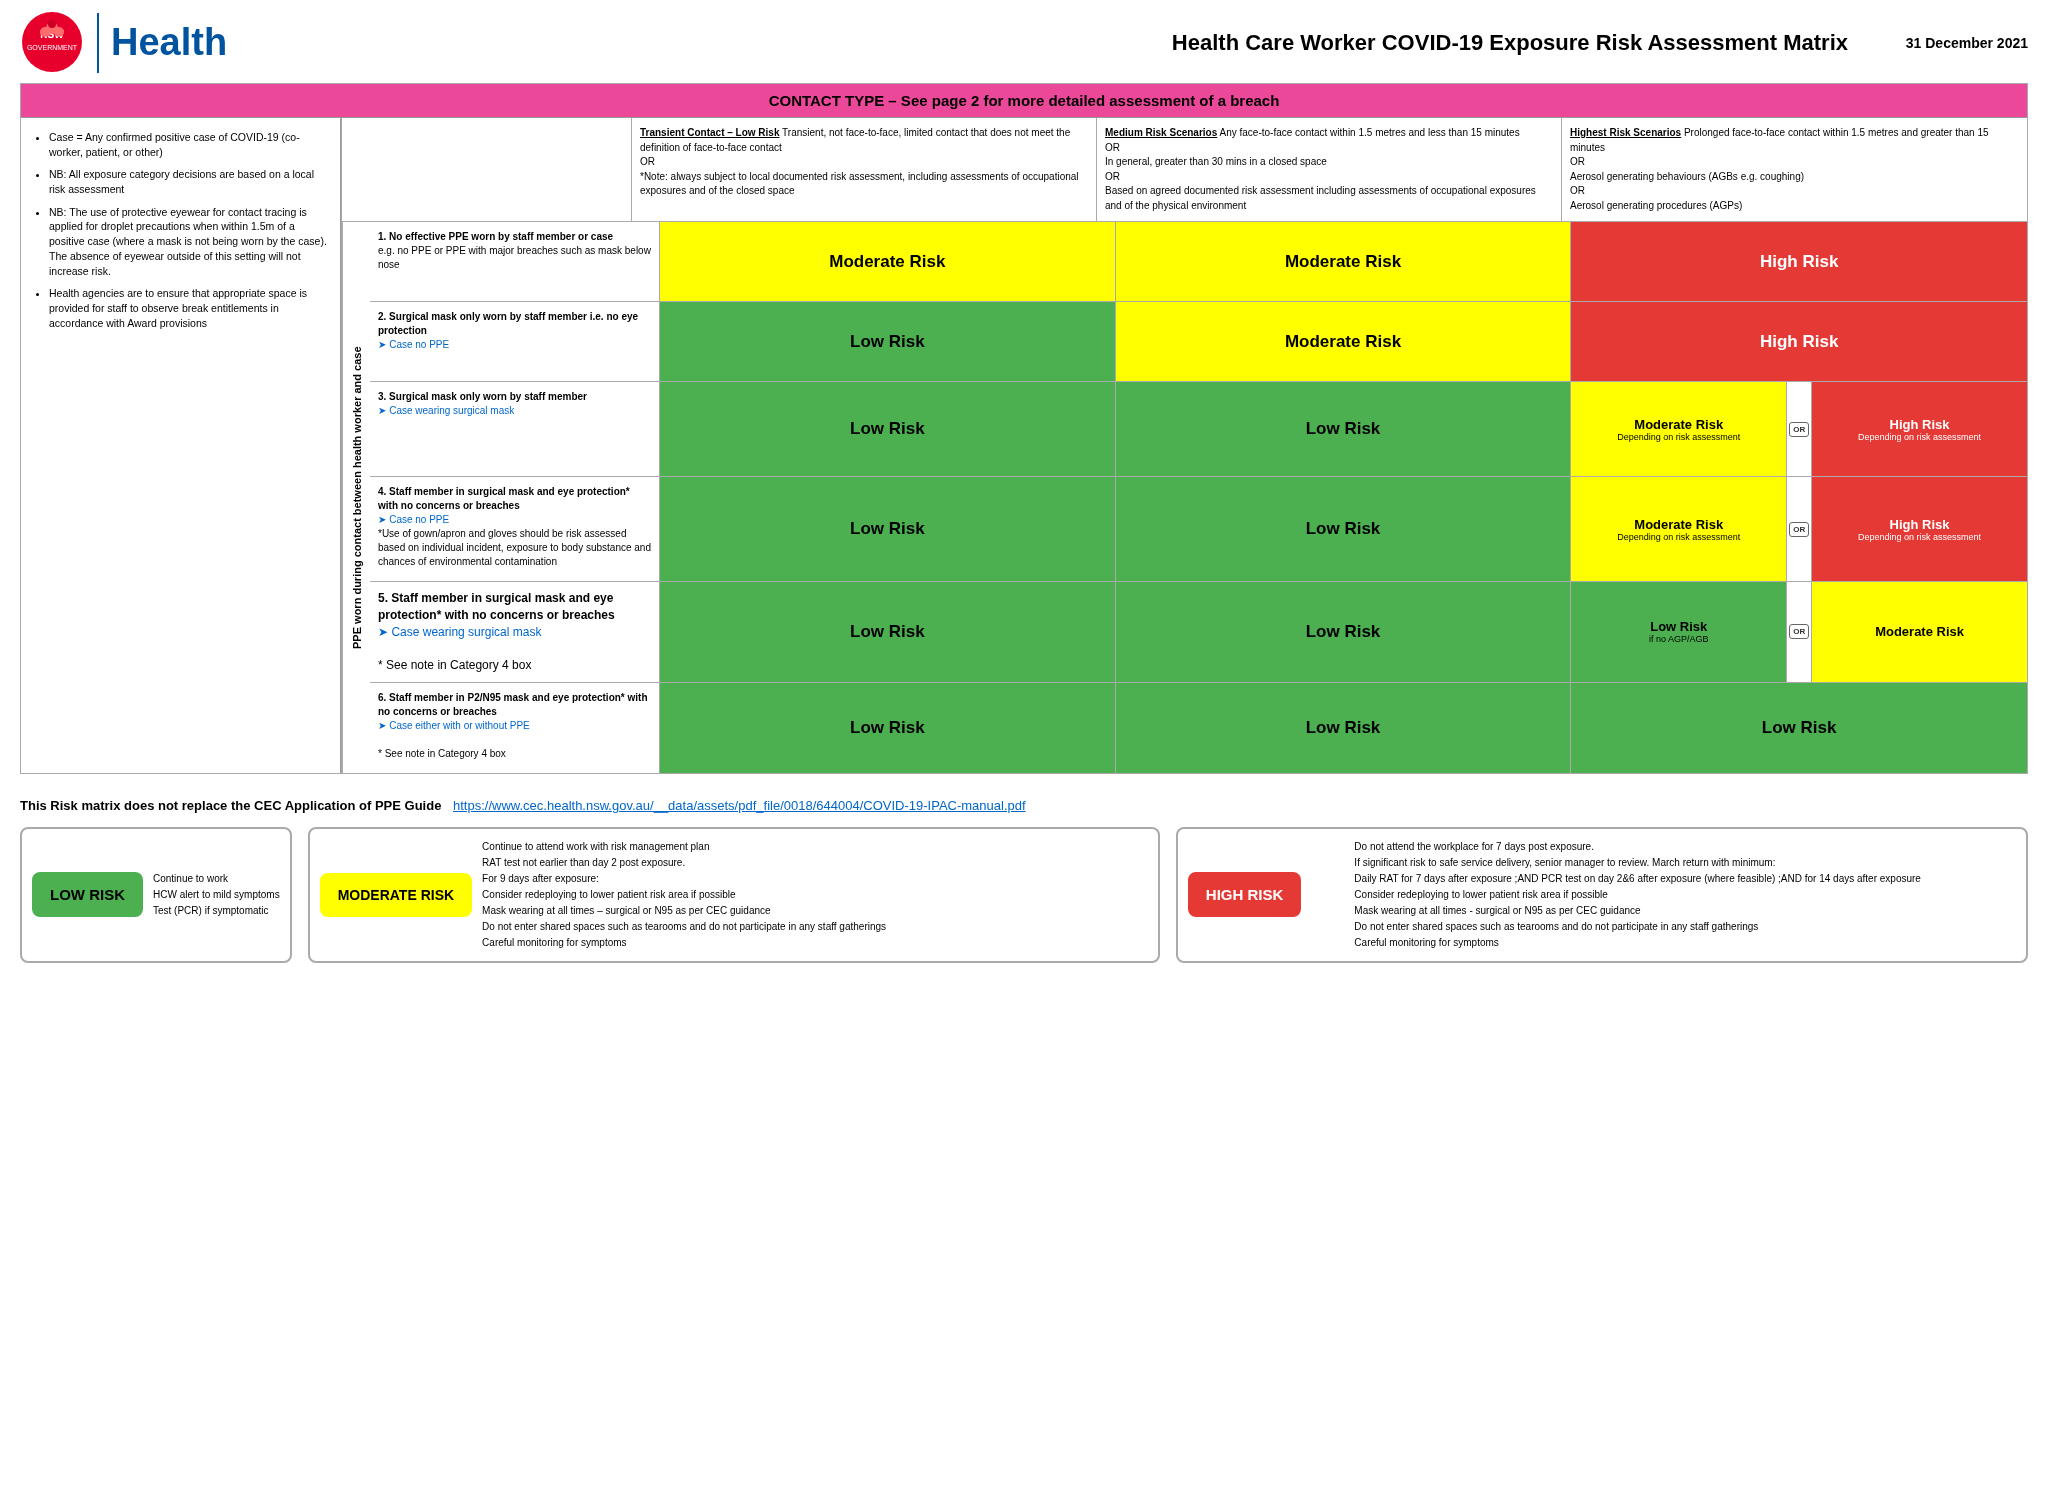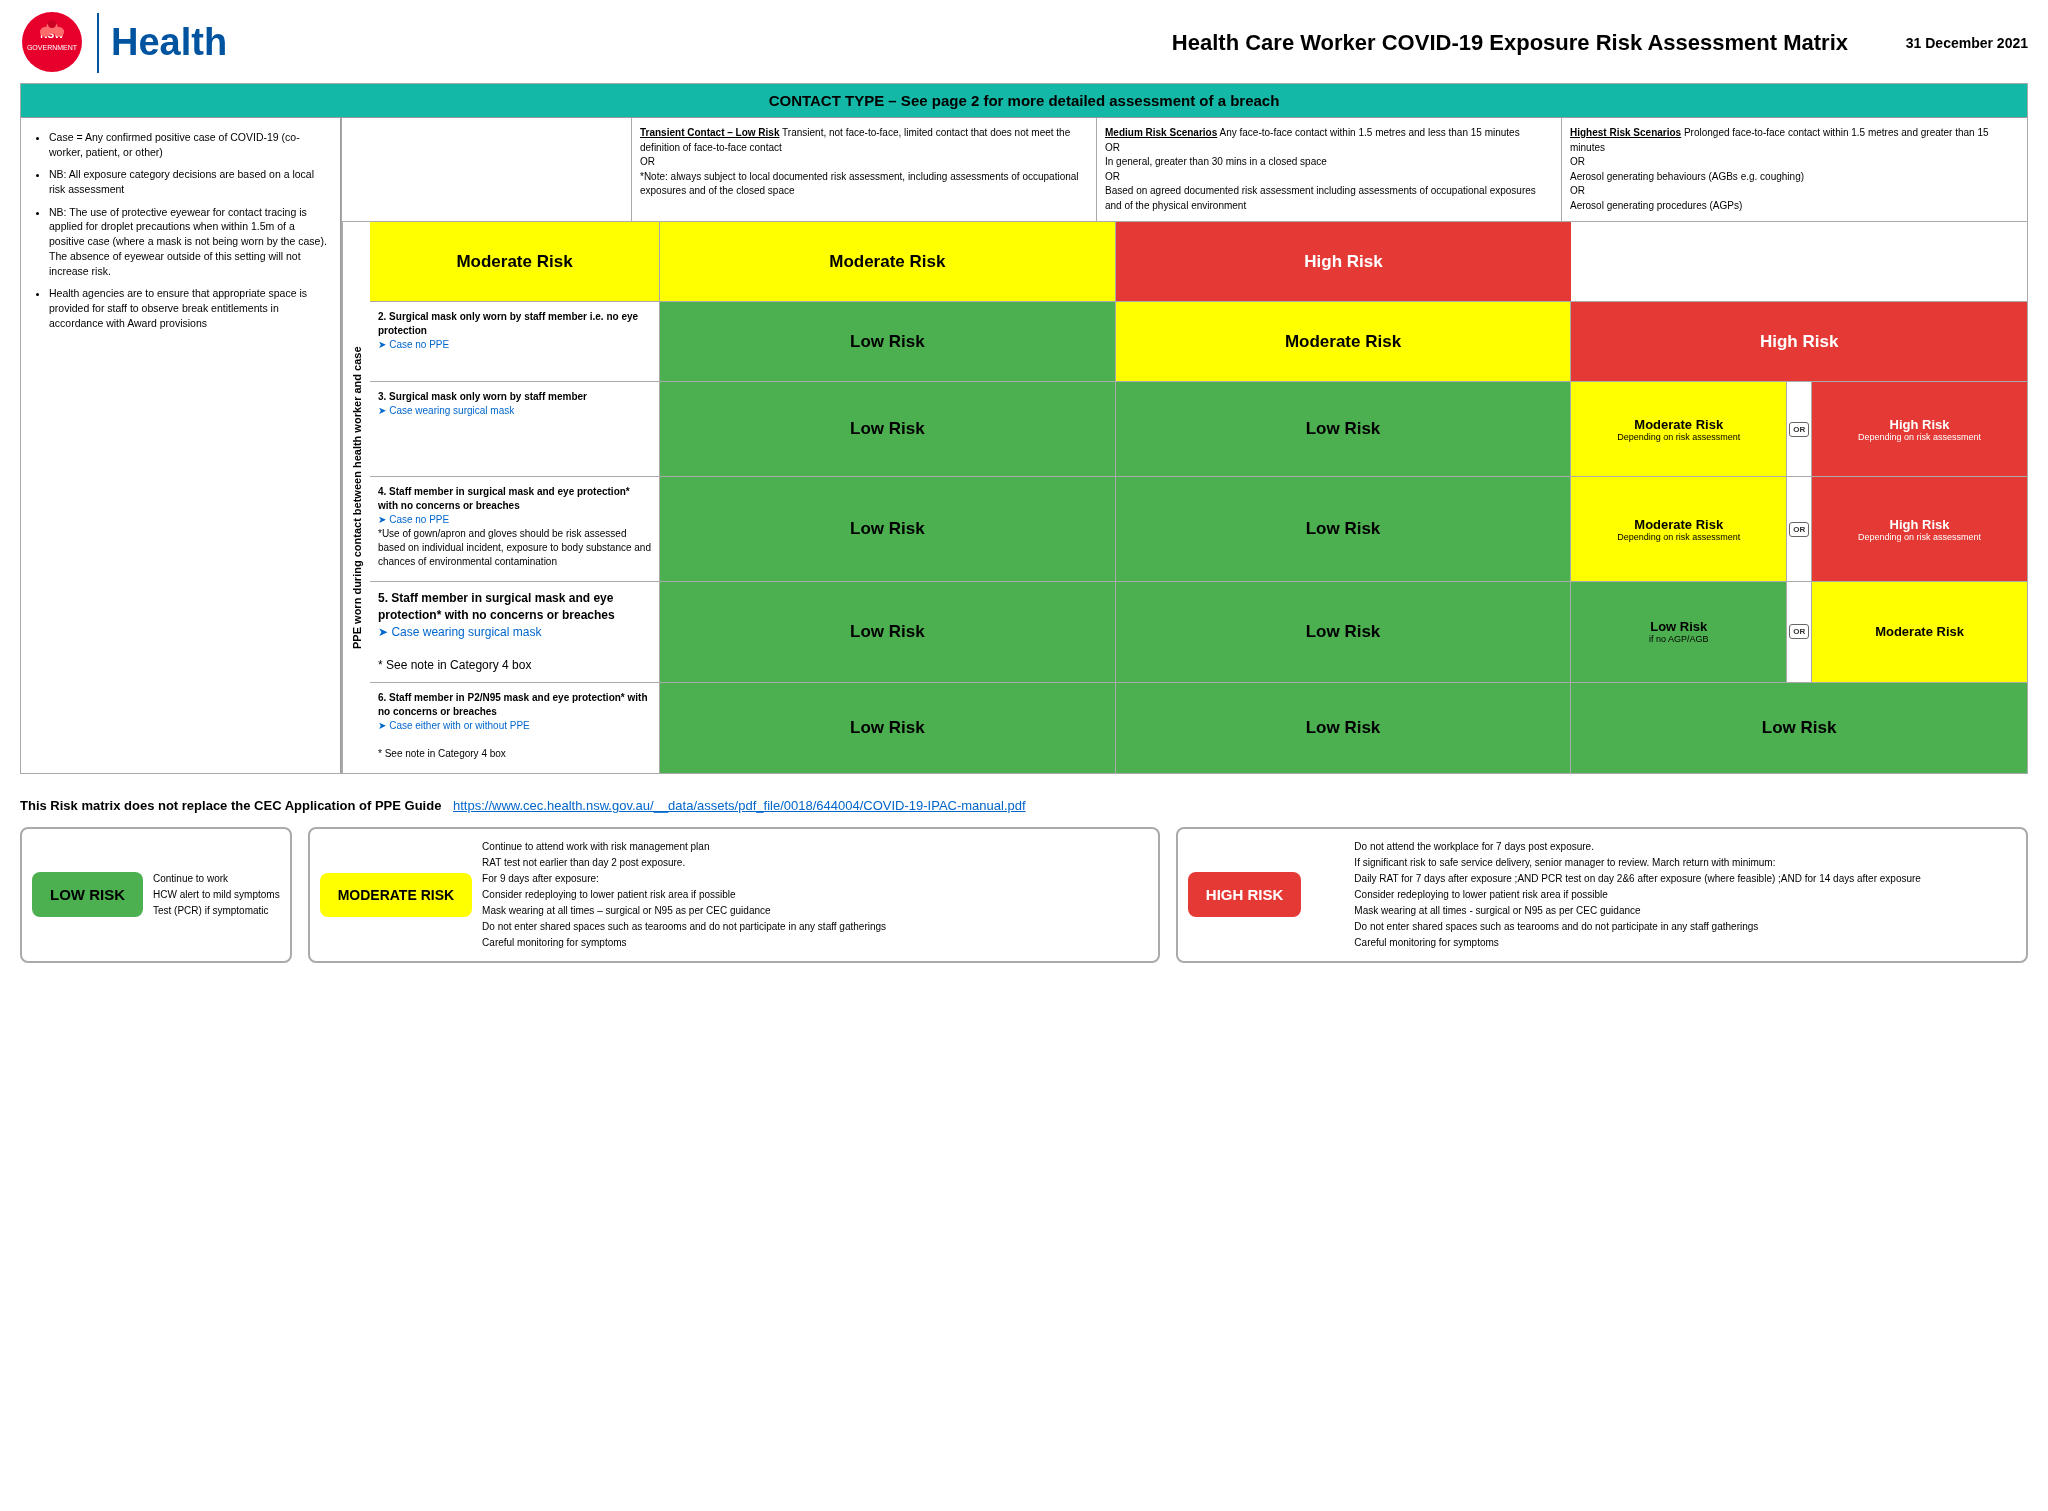--- a/index.html
+++ b/index.html
@@ -15,21 +15,21 @@
     .header-title { text-align: right; flex: 1; }
     .header-title h1 { font-size: 22px; font-weight: bold; }
     .header-date { font-size: 14px; font-weight: bold; text-align: right; min-width: 180px; }
     
     
     .left-section { width: 320px; min-width: 320px; padding: 12px; border-right: 1px solid #999; font-size: 10.5px; }
     .left-section ul { list-style: disc; padding-left: 16px; }
     .left-section ul li { margin-bottom: 8px; line-height: 1.4; }
     
     
-    .contact-type-header { background: #14b8a6; border-bottom: 1px solid #999; padding: 8px; text-align: center; font-size: 15px; font-weight: bold; }
+    .contact-type-header { background: #ec4899; border-bottom: 1px solid #999; padding: 8px; text-align: center; font-size: 15px; font-weight: bold; }
 
     
     .logo-svg { width: 65px; height: 65px; }
   </style>
 </head>
 <body>
 
 <div class="page">
 
   <div class="header">
@@ -86,20 +86,24 @@
           </div>
         </div>
 
         <div style="display: flex;">
 
           <div style="writing-mode: vertical-rl; transform: rotate(180deg); display: flex; align-items: center; justify-content: center; border-right: 1.5px solid #aaa; min-width: 28px; padding: 4px; font-size: 11px; font-weight: bold; text-align: center;">PPE worn during contact between health worker and case</div>
 
           <div style="flex: 1;">
 
             <div style="display: grid; grid-template-columns: 290px 1fr 1fr 1fr; border-bottom: 1.5px solid #aaa; min-height: 80px;">
+              <div style="padding: 8px; border-right: 1.5px solid #aaa; font-size: 10px; line-height: 1.4;">
+                <strong>1. No effective PPE worn by staff member or case</strong><br>
+                <span>e.g. no PPE or PPE with major breaches such as mask below nose</span>
+              </div>
               <div style="display: flex; align-items: center; justify-content: center; background: #ffff00; border-right: 1.5px solid #aaa; font-weight: bold; font-size: 17px;">Moderate Risk</div>
               <div style="display: flex; align-items: center; justify-content: center; background: #ffff00; border-right: 1.5px solid #aaa; font-weight: bold; font-size: 17px;">Moderate Risk</div>
               <div style="display: flex; align-items: center; justify-content: center; background: #e53935; font-weight: bold; font-size: 17px; color: white;">High Risk</div>
             </div>
 
             <div style="display: grid; grid-template-columns: 290px 1fr 1fr 1fr; border-bottom: 1.5px solid #aaa; min-height: 80px;">
               <div style="padding: 8px; border-right: 1.5px solid #aaa; font-size: 10px; line-height: 1.4;">
                 <strong>2. Surgical mask only worn by staff member i.e. no eye protection</strong><br>
                 <span style="color: #0066cc;">➤ Case no PPE</span>
               </div>

